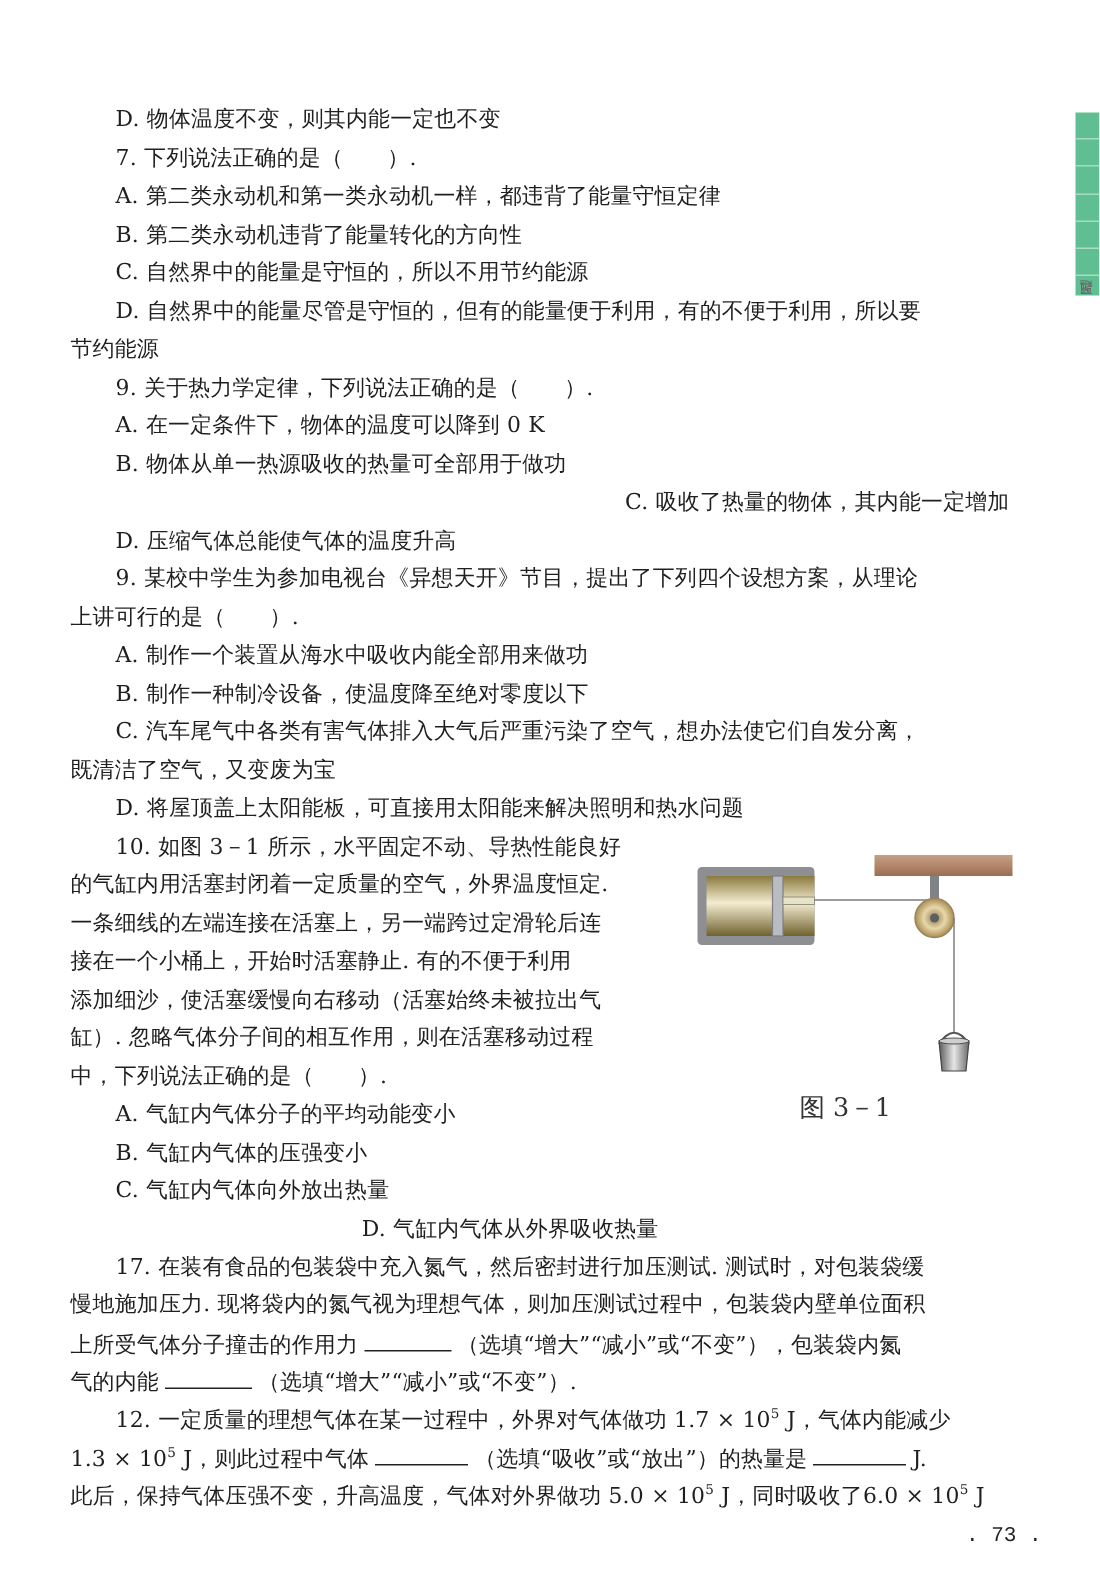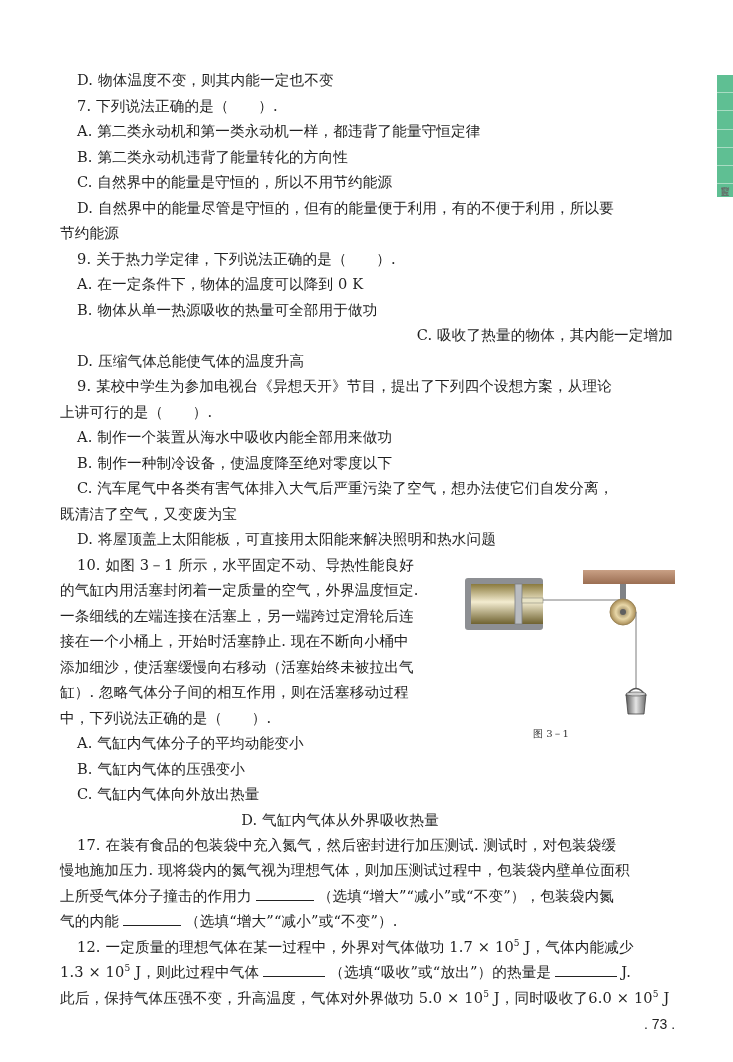--- a/index.html
+++ b/index.html
@@ -2,21 +2,21 @@
 <html><head>
   <meta charset="utf-8">
   <style>
     html, body { margin: 0; padding: 0; background: #ffffff; }
     body {
       width: 733px; height: 1062px; position: relative; overflow: hidden;
       font-family: "DejaVu Serif", "Liberation Serif", serif;
       color: #1f1f1f;
     }
     .line {
-      position: absolute; left: 60px; width: 626px;
+      position: absolute; left: 47px; width: 626px;
       font-size: 14.6px; line-height: 20px; white-space: nowrap;
       letter-spacing: 0.15px;
     }
     .ind { left: 77px; width: 596px; }
     .narrow { width: 392px; }
     .narrow.ind { width: 362px; }
     .blank {
       display: inline-block; border-bottom: 1.2px solid #222;
       width: 56px; height: 14px; vertical-align: baseline; margin: 0 4px;
     }
@@ -29,25 +29,25 @@
       position: absolute; left: 0; width: 16px; height: 1px; background: #a9dcc3;
     }
     .tab-label {
       position: absolute; left: 719px; top: 203px; width: 12px;
       font-size: 9px; color: #666; writing-mode: vertical-rl;
       transform: rotate(180deg); line-height: 12px;
       font-family: "DejaVu Sans", sans-serif;
     }
     .figure { position: absolute; left: 455px; top: 560px; width: 230px; height: 160px; }
     .fig-caption {
-      position: absolute; left: 533px; top: 727px; font-size: 10px; color: #333;
+      position: absolute; left: 533px; top: 727px; font-size: 17px; color: #333;
     }
     .page-num {
       position: absolute; left: 644px; top: 1016px; font-size: 14px;
-      font-family: Liberation Sans, sans-serif; color: #222;
+      font-family: Liberation Mono, monospace; color: #222;
     }
   </style>
 </head>
 <body>
 
 <div class="tab">
   <div class="seg" style="top:17px"></div>
   <div class="seg" style="top:35px"></div>
   <div class="seg" style="top:54px"></div>
   <div class="seg" style="top:72px"></div>
@@ -75,21 +75,21 @@
     <div class="line ind" style="top: 453px;">B.  制作一种制冷设备，使温度降至绝对零度以下</div>
     <div class="line ind" style="top: 478px;">C.  汽车尾气中各类有害气体排入大气后严重污染了空气，想办法使它们自发分离，</div>
     <div class="line" style="top: 504px;">既清洁了空气，又变废为宝</div>
     <div class="line ind" style="top: 529px;">D.  将屋顶盖上太阳能板，可直接用太阳能来解决照明和热水问题</div>
   </div>
 
 <div id="q10-lines">
     <div class="line ind narrow" style="top: 555px;">10.  如图 3－1 所示，水平固定不动、导热性能良好</div>
     <div class="line narrow" style="top: 580px;">的气缸内用活塞封闭着一定质量的空气，外界温度恒定.</div>
     <div class="line narrow" style="top: 606px;">一条细线的左端连接在活塞上，另一端跨过定滑轮后连</div>
-    <div class="line narrow" style="top: 631px;">接在一个小桶上，开始时活塞静止. 现在不断向小桶中</div>
+    <div class="line narrow" style="top: 631px;">接在一个小桶上，开始时活塞静止. 有的不便于利用</div>
     <div class="line narrow" style="top: 657px;">添加细沙，使活塞缓慢向右移动（活塞始终未被拉出气</div>
     <div class="line narrow" style="top: 682px;">缸）. 忽略气体分子间的相互作用，则在活塞移动过程</div>
     <div class="line narrow" style="top: 708px;">中，下列说法正确的是（　　）.</div>
   </div>
 
 <div class="figure">
   <svg width="230" height="160" viewBox="0 0 230 160">
     <defs>
       <linearGradient id="gasg" x1="0" y1="0" x2="0" y2="1">
         <stop offset="0" stop-color="#8a7a3e"></stop>

